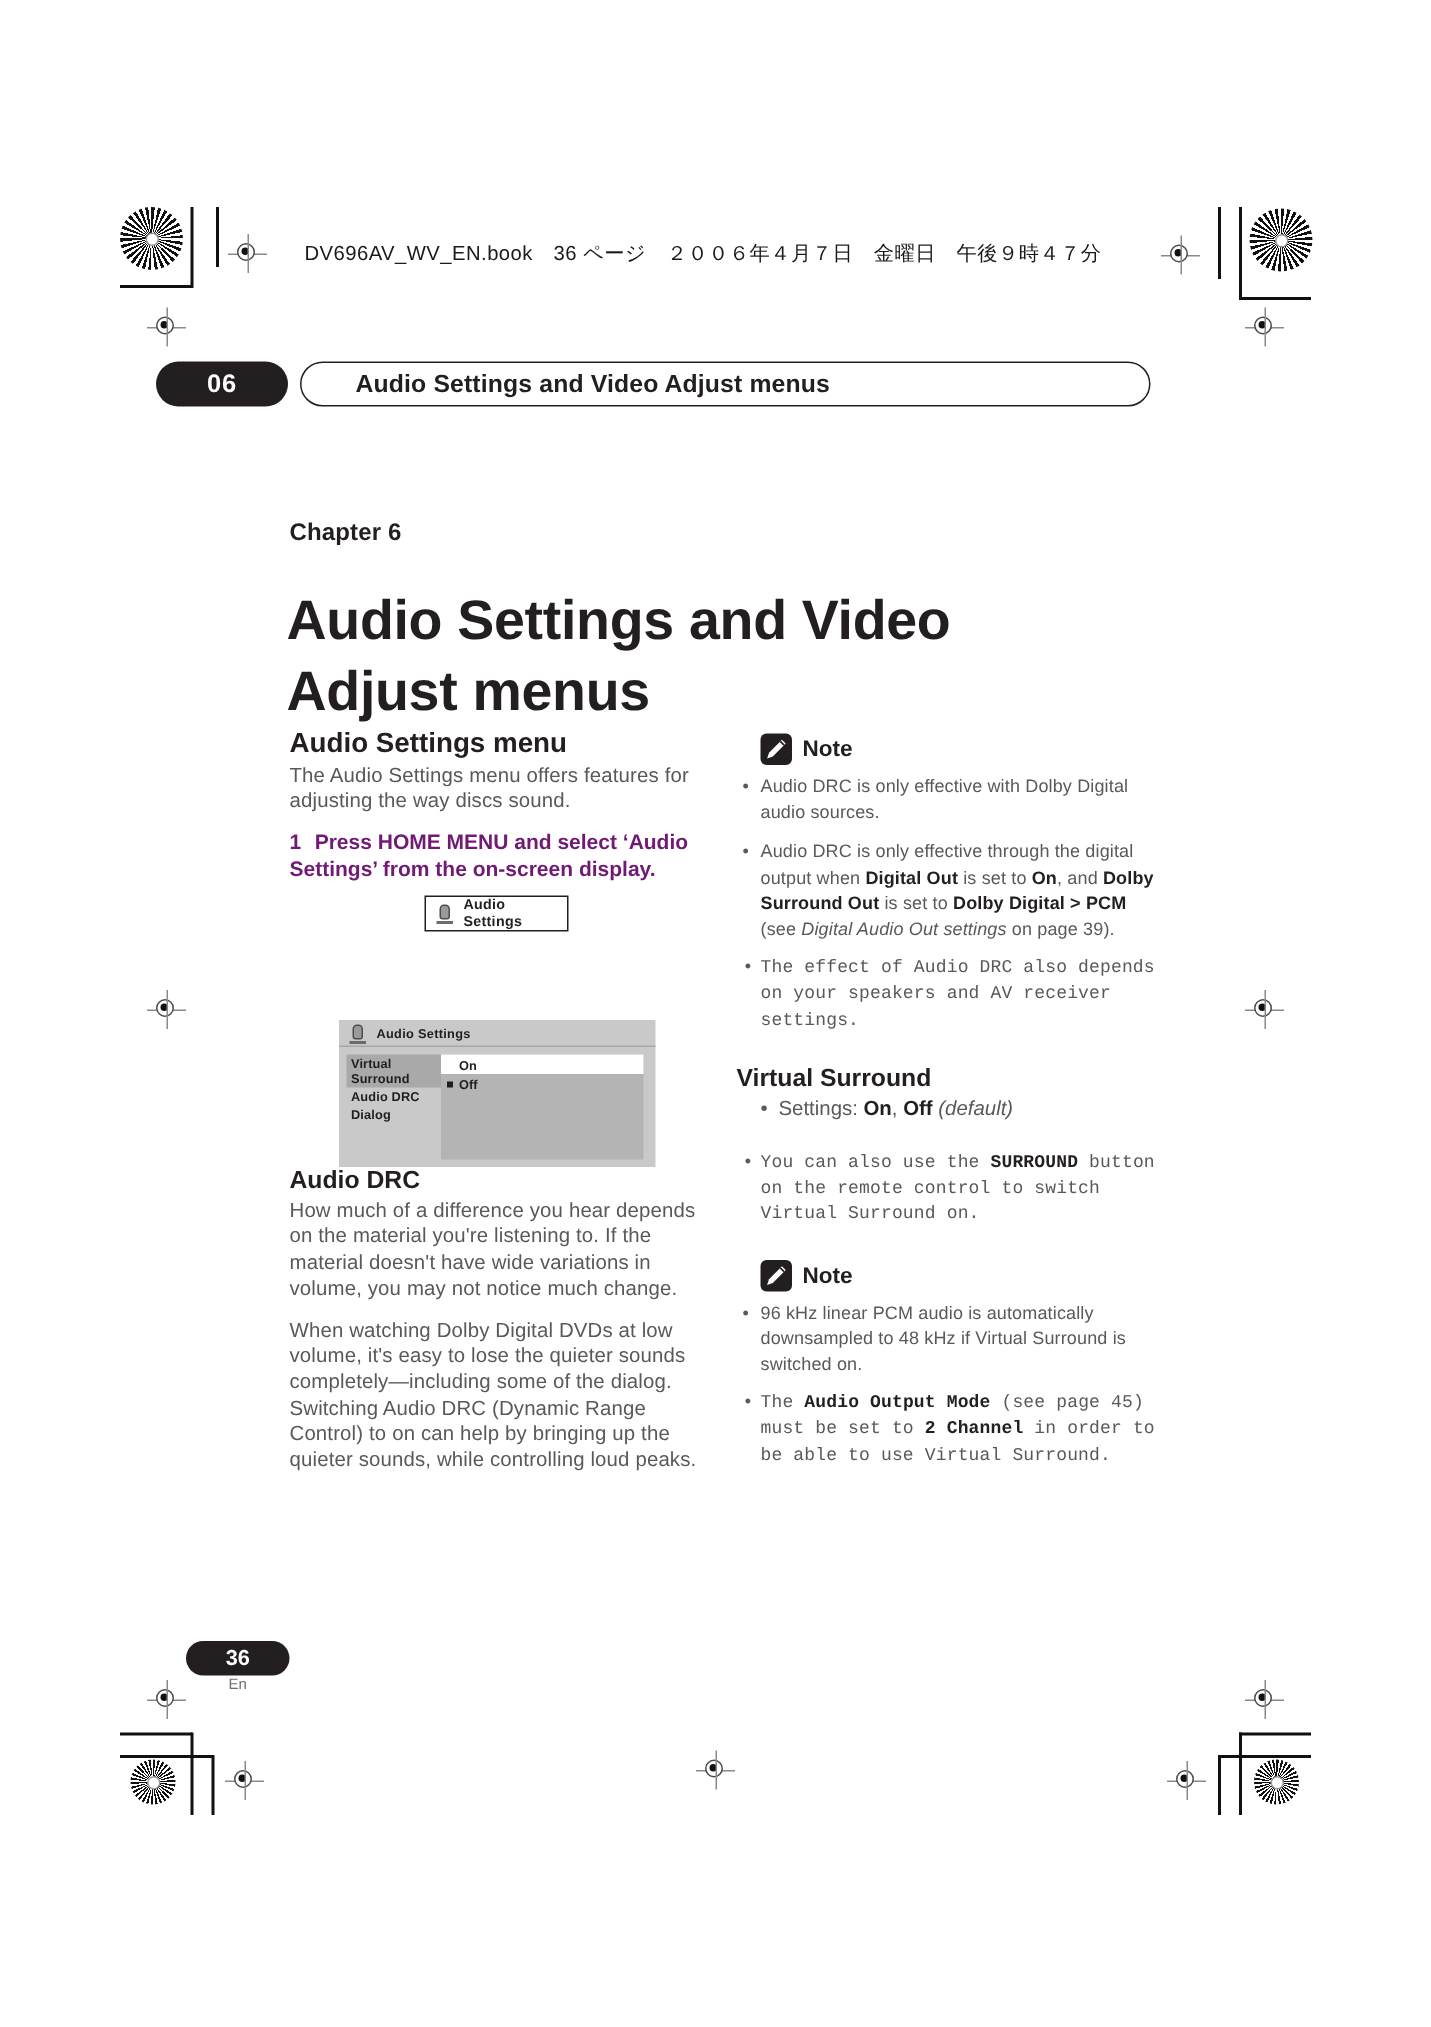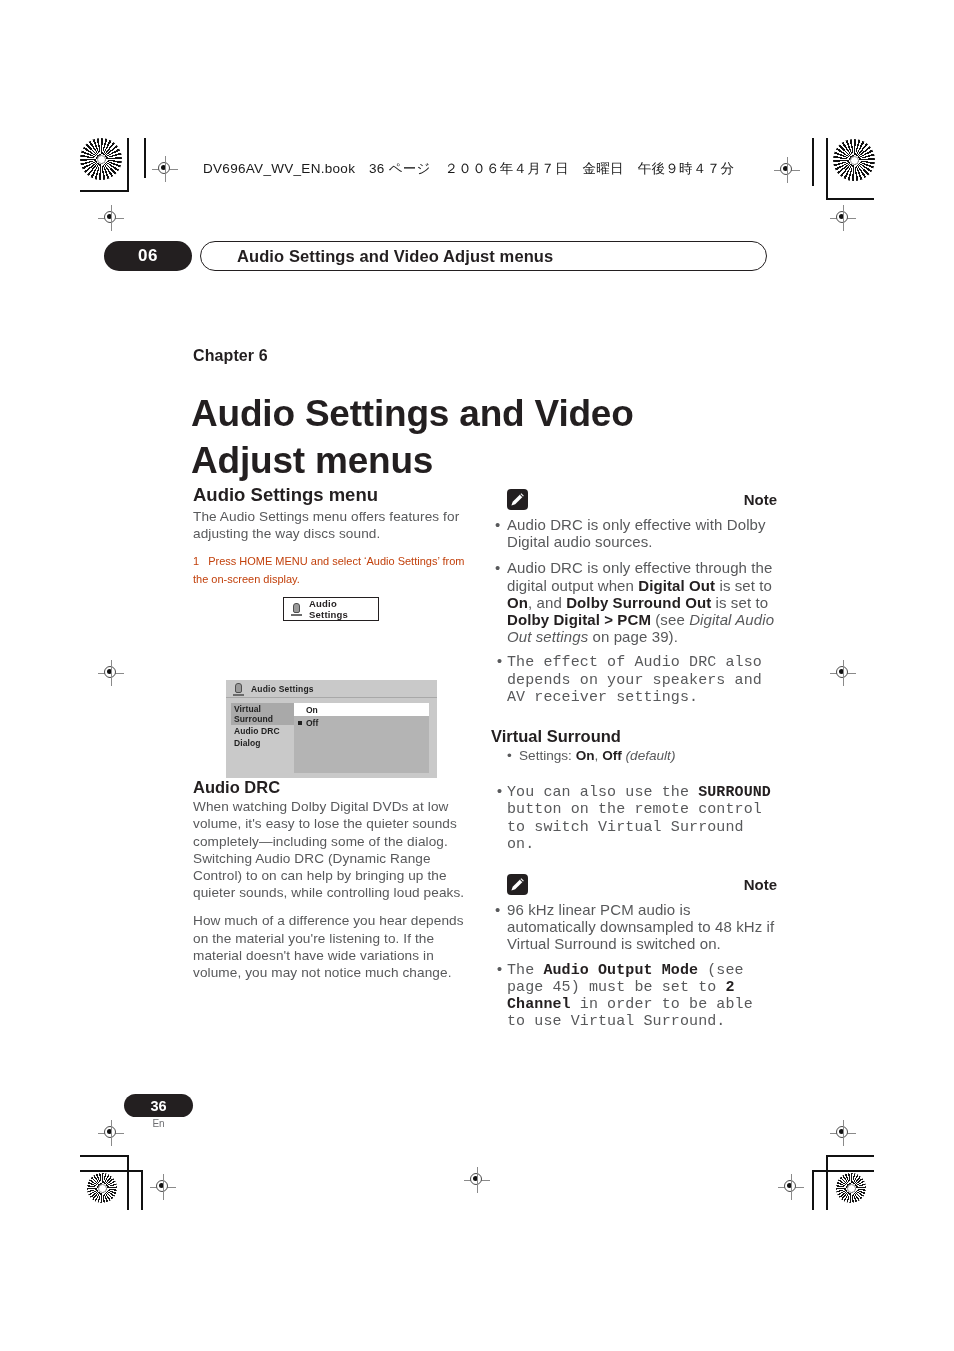--- a/index.html
+++ b/index.html
@@ -166,36 +166,36 @@
   }
   p.body {
     margin: 0 0 11px 0;
     font-size: 13.6px;
     line-height: 17.2px;
     color: #58595b;
     letter-spacing: 0.1px;
   }
   p.step {
     margin: 0 0 10px 0;
-    font-size: 11px;
+    font-size: 14px;
     line-height: 17.4px;
-    font-weight: normal;
-    color: #c2410c;
+    font-weight: bold;
+    color: #701a75;
   }
   p.step .num { margin-right: 9px; }
   .arrow { font-family: "DejaVu Sans", sans-serif; }
 
   ul.bullets {
     margin: 0 0 10px 0;
     padding: 0 0 0 16px;
     list-style: none;
   }
   ul.bullets li {
     position: relative;
-    font-size: 15px;
+    font-size: 12px;
     line-height: 17.2px;
     color: #58595b;
     margin-bottom: 9px;
     letter-spacing: 0.1px;
   }
   ul.bullets li:last-child { margin-bottom: 0; font-family: Liberation Mono, monospace; }
   ul.bullets li::before {
     content: "•";
     position: absolute;
     left: -12px;
@@ -222,21 +222,20 @@
     top: 0;
   }
   ul.settings b { color: #231f20; }
   ul.settings i { }
 
   
   .callout-head {
     display: flex;
     align-items: center;
     margin: 0 0 6px 16px;
-    justify-content: space-between;
   }
   .callout-head .label {
     font-size: 15px;
     font-weight: bold;
     color: #231f20;
     margin-left: 7px;
   }
   .icon-note {
     width: 21px; height: 21px;
     background: #231f20;
@@ -479,22 +478,22 @@
   <p class="step">
     <span class="num">1</span><span>Press HOME MENU and select ‘Audio Settings’ from the on-screen display.</span>
   </p>
 
   <div style="height:47px;"></div>
 
 
   <div style="height:133px;"></div>
 
   <h3 class="sub">Audio DRC</h3>
+  <p class="body">How much of a difference you hear depends on the material you're listening to. If the material doesn't have wide variations in volume, you may not notice much change.</p>
   <p class="body">When watching Dolby Digital DVDs at low volume, it's easy to lose the quieter sounds completely—including some of the dialog. Switching Audio DRC (Dynamic Range Control) to on can help by bringing up the quieter sounds, while controlling loud peaks.</p>
-  <p class="body">How much of a difference you hear depends on the material you're listening to. If the material doesn't have wide variations in volume, you may not notice much change.</p>
 </div>
 
 <div class="fig-button">
   <span class="spk-icon">
     <span class="body-sh"></span>
       <span class="base"></span>
   </span>
   <span class="lbl">Audio Settings</span>
 </div>
 

